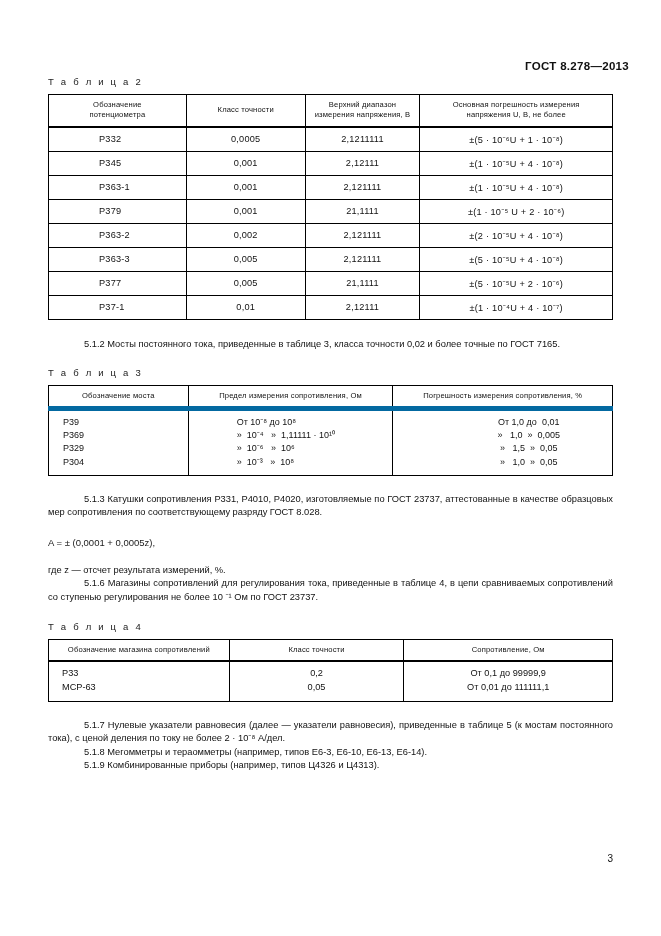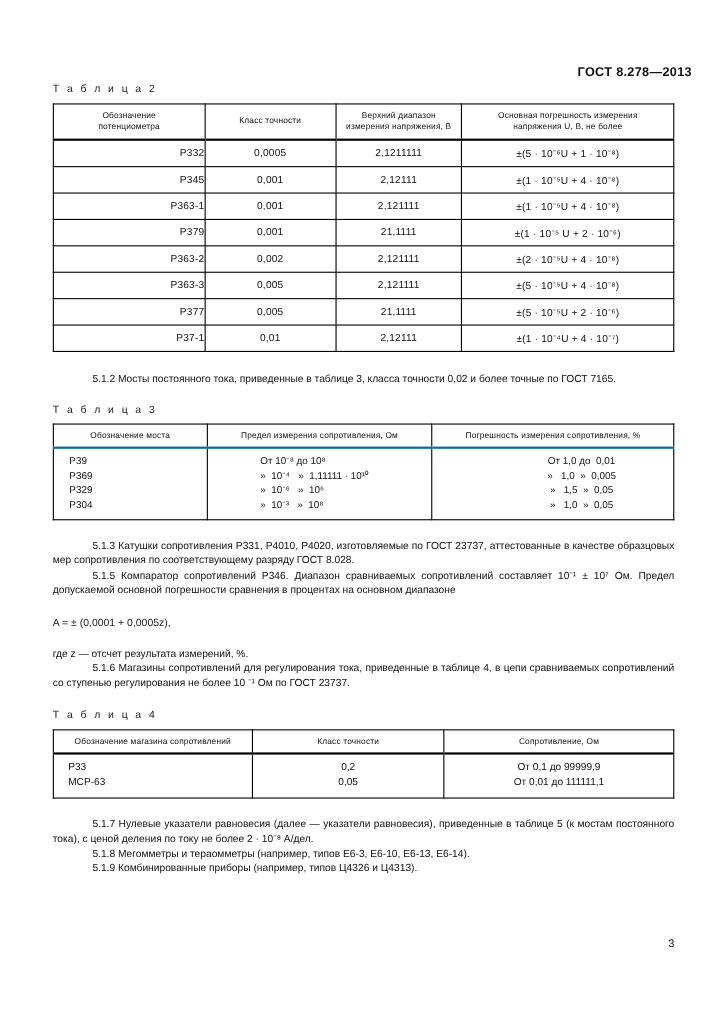--- a/index.html
+++ b/index.html
@@ -63,41 +63,41 @@
     letter-spacing: 0.15px;
   }
   
   .t2 tbody td {
     height: 23px;
     font-size: 9.2px;
     text-align: center;
     letter-spacing: 0.2px;
   }
   .t2 tbody td.c1 {
-    text-align: right;
-    padding-left: 32px;
+    text-align: left;
+    padding-left: 50px;
   }
   .t2 thead th { border-bottom-width: 1px; }
   .t2 tbody tr:first-child td { border-top: 2px solid #000; }
   .t2 col.a { width: 138px; }
   .t2 col.b { width: 119px; }
   .t2 col.c { width: 115px; }
   .t2 col.d { width: 193px; }
 
   
   .t3 col.a { width: 140px; }
   .t3 col.b { width: 205px; }
   .t3 col.c { width: 220px; }
   .t3 tbody td {
     font-size: 9px;
     padding: 5px 4px 6px 4px;
     vertical-align: top;
     line-height: 1.46;
   }
-  .t3 tbody tr td { border-top: 2px solid #0369a1; }
+  .t3 tbody tr td { border-top: 5px solid #0369a1; }
   .t3 .names { text-align: left; padding-left: 14px; }
   .t3 .lims, .t3 .errs { text-align: center; }
   .t3 .lims .row, .t3 .errs .row { white-space: pre; }
   .t3 .lims .row { display: block; text-align: left; padding-left: 44px; }
   .t3 .errs .row { display: block; text-align: center; padding-left: 52px; }
 
   
   .t4 col.a { width: 181px; }
   .t4 col.b { width: 175px; }
   .t4 col.c { width: 209px; }
@@ -258,21 +258,20 @@
             <span class="row">»   1,0  »  0,005</span>
             <span class="row">»   1,5  »  0,05</span>
             <span class="row">»   1,0  »  0,05</span>
           </td>
         </tr>
       </tbody>
     </table>
 
     <div style="height:17px"></div>
     <p class="para indent">5.1.3  Катушки сопротивления Р331, Р4010, Р4020, изготовляемые по ГОСТ 23737, аттестованные в качестве образцовых мер сопротивления по соответствующему разряду ГОСТ 8.028.</p>
-    <p class="para indent">5.1.5  Компаратор  сопротивлений  Р346.  Диапазон  сравниваемых  сопротивлений  составляет 10⁻¹ ± 10⁷ Ом. Предел допускаемой основной погрешности сравнения в процентах на основном диапазоне</p>
 
     <div class="formula">A = ± (0,0001 + 0,0005z),</div>
 
     <p class="para">где z — отсчет результата измерений, %.</p>
     <p class="para indent">5.1.6  Магазины сопротивлений для регулирования тока, приведенные в таблице 4, в цепи сравниваемых сопротивлений со ступенью регулирования не более 10 ⁻¹ Ом по ГОСТ 23737.</p>
 
     <div style="height:17px"></div>
     <div class="tbl-caption">Т а б л и ц а  4</div>
     <table class="t4">
       <colgroup>

